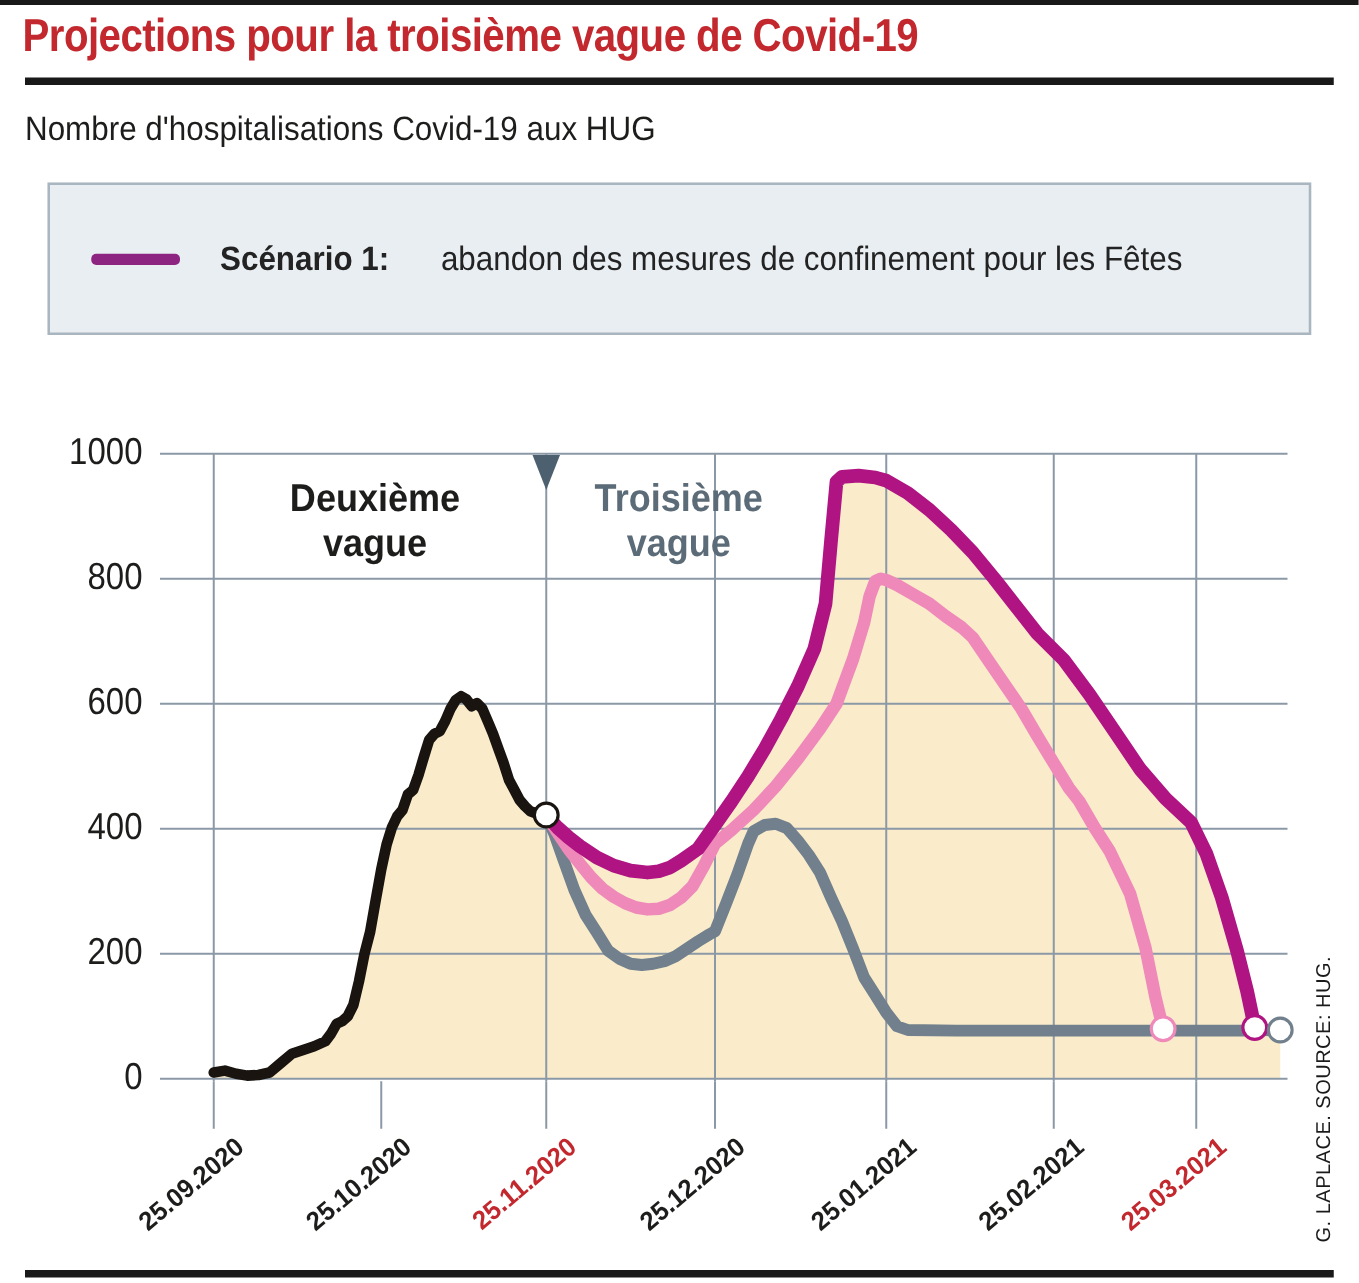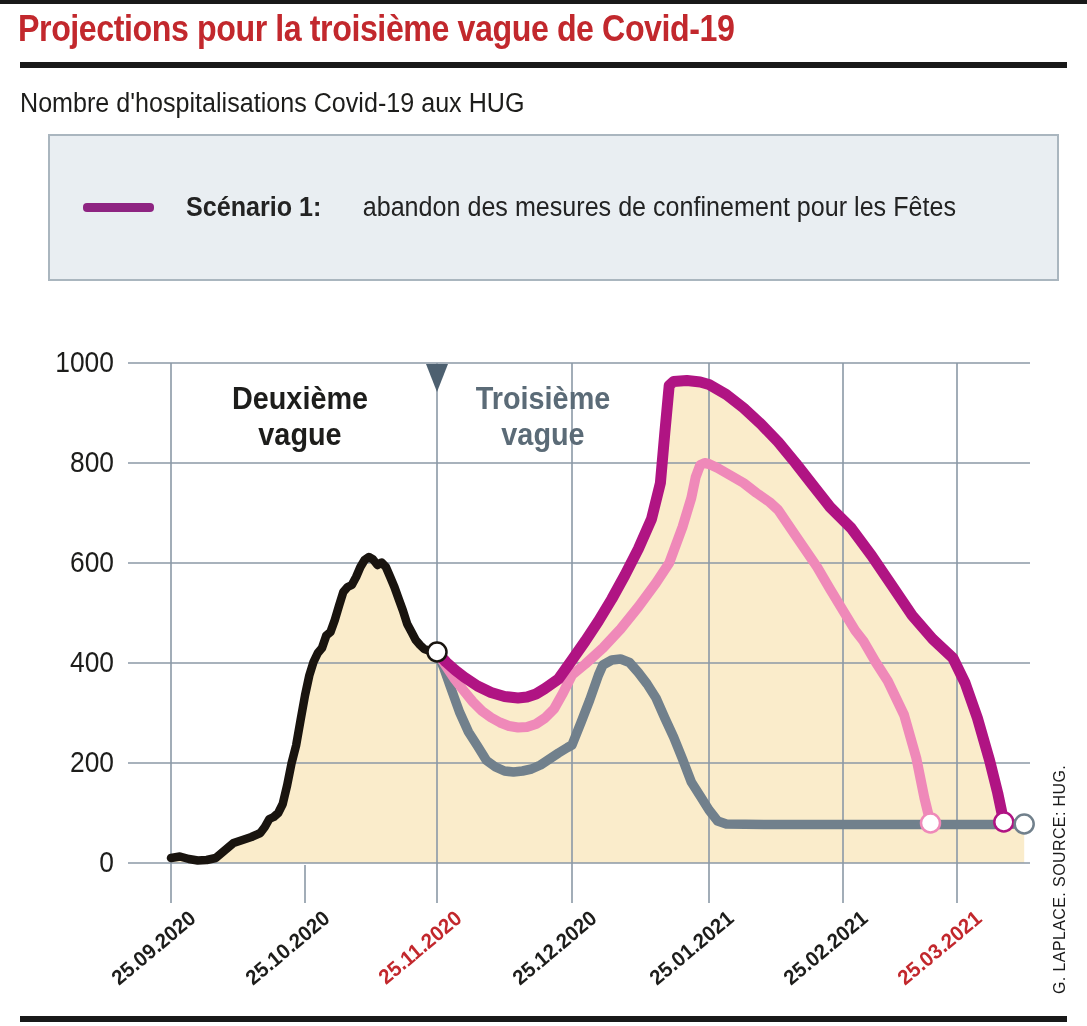--- a/index.html
+++ b/index.html
@@ -5,23 +5,23 @@
   html,body{margin:0;padding:0;}
   body{width:1087px;height:1026px;position:relative;background:#ffffff;
        font-family:"Liberation Sans", sans-serif;overflow:hidden;}
   .abs{position:absolute;}
   #top-bar{left:0;top:0;width:1087px;height:4px;background:#191919;}
   #page-title{left:18px;top:8px;font-size:37px;font-weight:700;color:#c2282d;
       white-space:nowrap;letter-spacing:-0.5px;transform:scaleX(.87);transform-origin:0 0;}
   #title-rule{left:20px;top:62px;width:1047px;height:6px;background:#191919;}
   #chart-subtitle{left:20px;top:88px;font-size:27px;color:#1d1d1b;white-space:nowrap;
       transform:scaleX(.93);transform-origin:0 0;}
-  #legend{left:38px;top:134px;width:1011px;height:147px;background:#e9eef2;
+  #legend{left:38px;top:146px;width:1011px;height:122px;background:#e9eef2;
       border:2px solid #aab6bf;box-sizing:border-box;display:flex;flex-direction:column;
-      justify-content:space-around;padding:6px 0;margin-left:10px;}
+      justify-content:space-around;padding:6px 0;}
   .legend-row{display:flex;align-items:center;height:44px;}
   .legend-swatch{margin-left:33px;width:71px;height:9px;border-radius:4px;flex:none;}
   .legend-text{margin-left:32px;font-size:27px;color:#232323;white-space:nowrap;
       transform:scaleX(.93);transform-origin:0 50%;}
   .legend-name{font-weight:700;display:inline-block;width:190px;}
   .ylab{position:absolute;width:104px;left:10px;text-align:right;font-size:30px;color:#1d1d1b;
       transform:scaleX(.88);transform-origin:100% 50%;}
   .xlab{position:absolute;width:160px;text-align:right;font-size:21px;font-weight:700;color:#1d1d1b;
       transform:rotate(-40deg) scaleX(.97);transform-origin:100% 0%;white-space:nowrap;}
   .xlab.red{color:#c2282d;}

